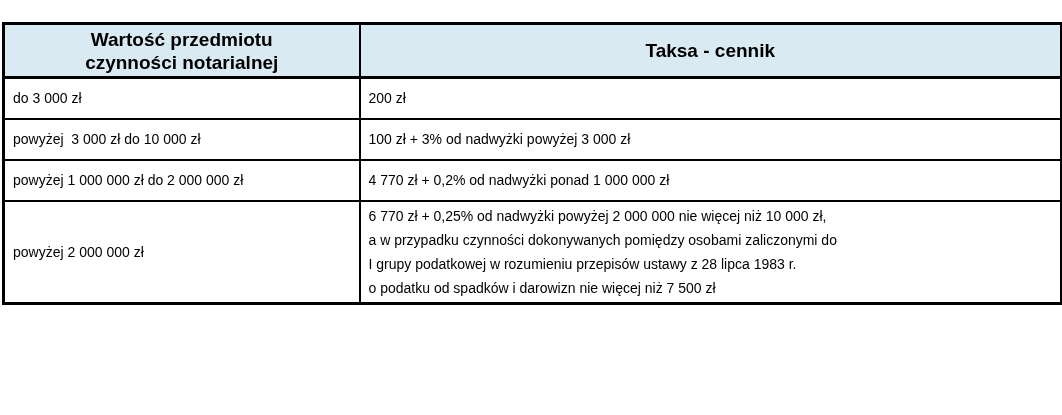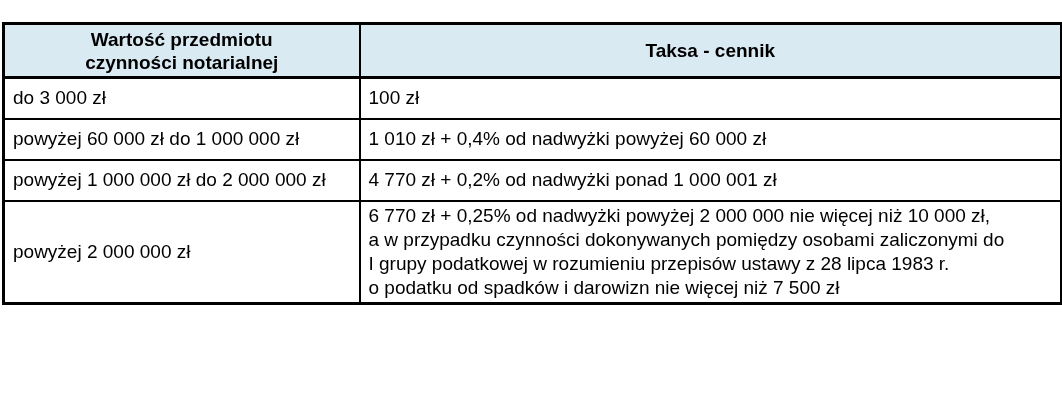--- a/index.html
+++ b/index.html
@@ -31,21 +31,21 @@
     line-height: 23px;
     text-align: center;
     vertical-align: middle;
     height: 49px;
     border: 2px solid #000000;
     border-bottom: 3px solid #000000;
     white-space: pre-wrap;
     padding: 1px 4px;
   }
   .fee-table td {
-    font-size: 19px;
+    font-size: 14px;
     line-height: 24px;
     vertical-align: middle;
     border: 2px solid #000000;
     padding: 2px 6px 2px 8px;
     white-space: pre-wrap;
     background: #ffffff;
   }
   .fee-table tbody tr { height: 41px; }
   .fee-table tbody tr.tall { height: 97px; }
 </style>
@@ -61,29 +61,29 @@
     <thead>
       <tr>
         <th>Wartość przedmiotu
 czynności notarialnej</th>
         <th>Taksa - cennik</th>
       </tr>
     </thead>
     <tbody>
       <tr>
         <td>do 3 000 zł</td>
-        <td>100 zł</td>
+        <td>200 zł</td>
       </tr>
       <tr>
-        <td>powyżej 60 000 zł do 1 000 000 zł</td>
-        <td>1 010 zł + 0,4% od nadwyżki powyżej 60 000 zł</td>
+        <td>powyżej  3 000 zł do 10 000 zł</td>
+        <td>100 zł + 3% od nadwyżki powyżej 3 000 zł</td>
       </tr>
       <tr>
         <td>powyżej 1 000 000 zł do 2 000 000 zł</td>
-        <td>4 770 zł + 0,2% od nadwyżki ponad 1 000 001 zł</td>
+        <td>4 770 zł + 0,2% od nadwyżki ponad 1 000 000 zł</td>
       </tr>
       <tr class="tall">
         <td>powyżej 2 000 000 zł</td>
         <td>6 770 zł + 0,25% od nadwyżki powyżej 2 000 000 nie więcej niż 10 000 zł,
 a w przypadku czynności dokonywanych pomiędzy osobami zaliczonymi do
 I grupy podatkowej w rozumieniu przepisów ustawy z 28 lipca 1983 r.
 o podatku od spadków i darowizn nie więcej niż 7 500 zł</td>
       </tr>
     </tbody>
   </table>

